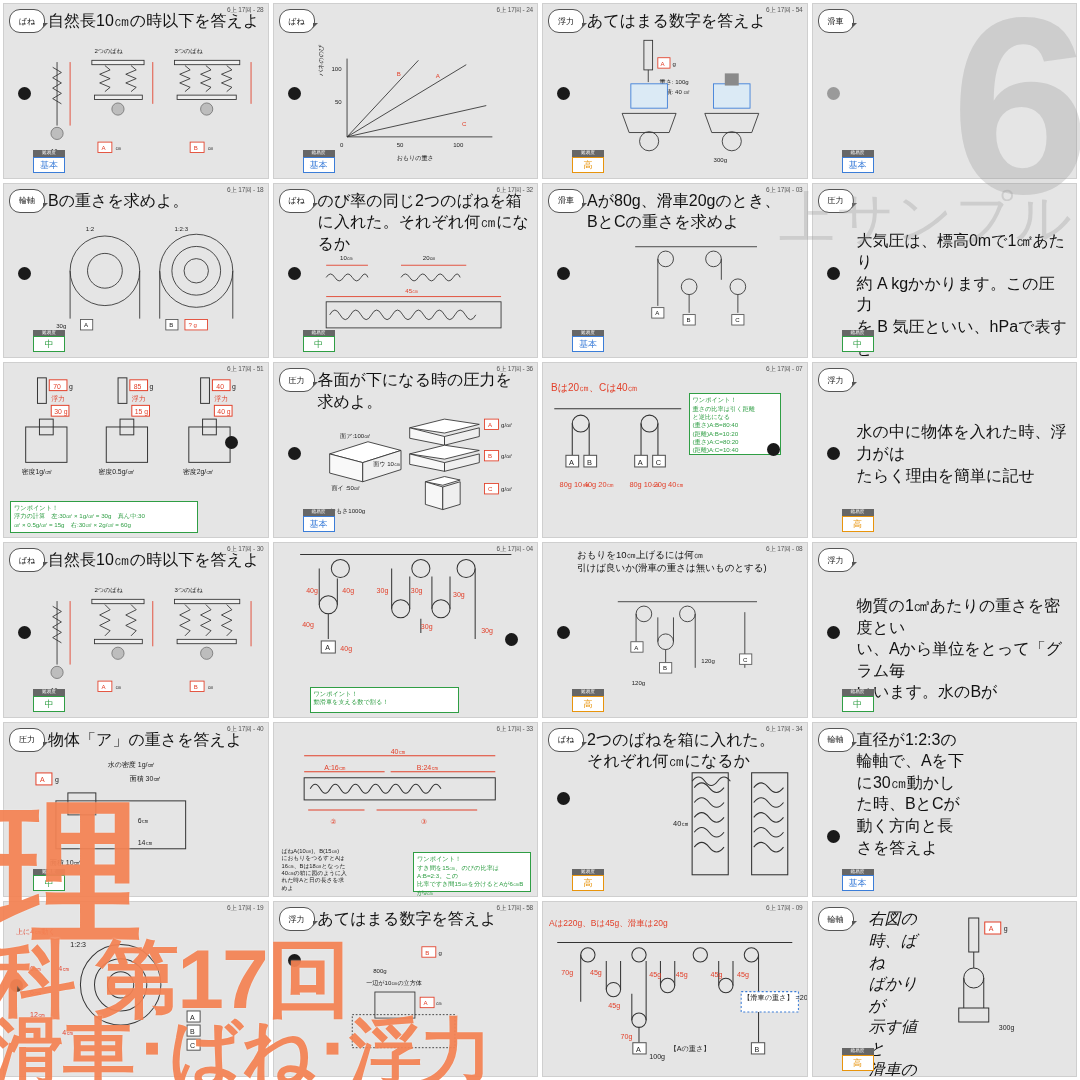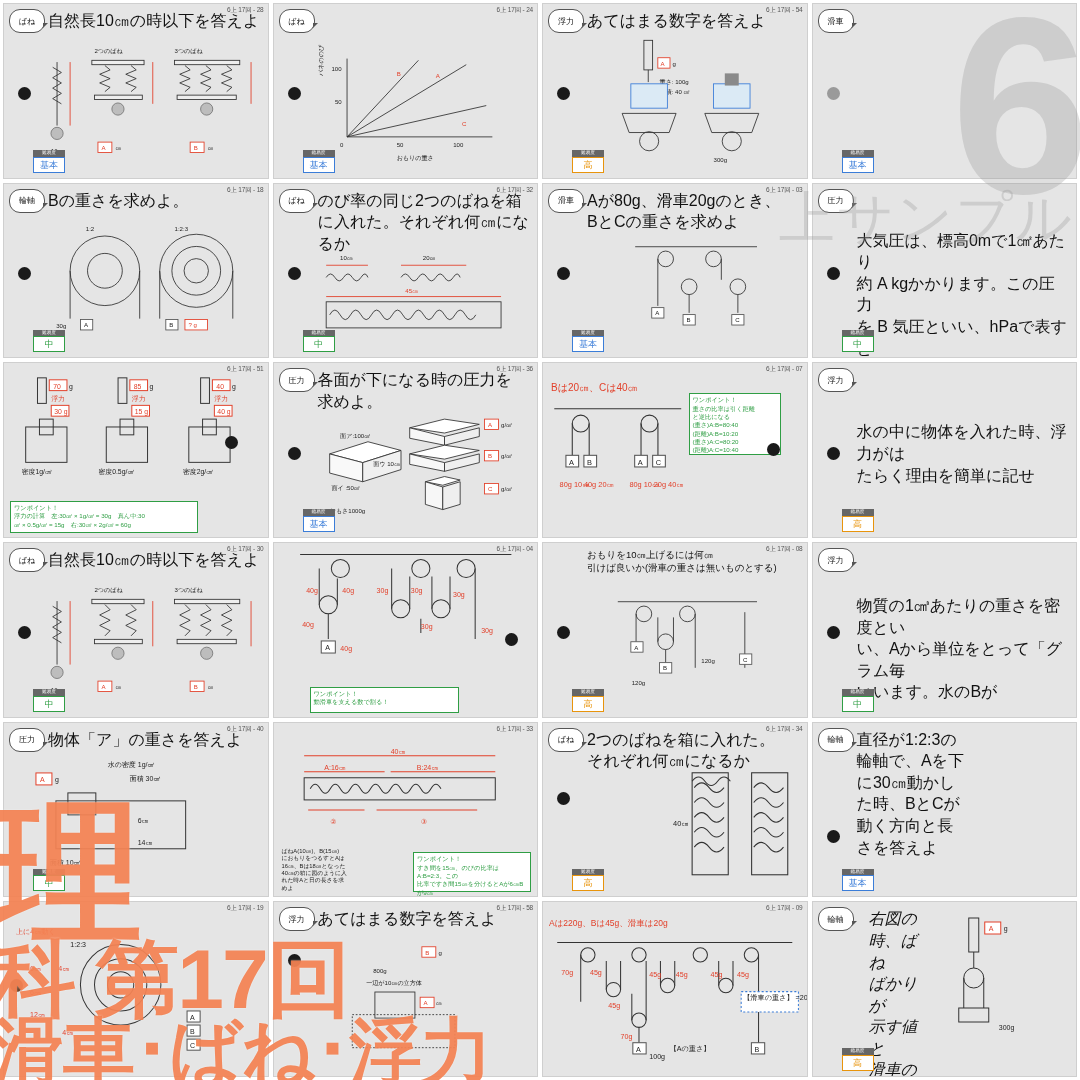--- a/index.html
+++ b/index.html
@@ -554,21 +554,21 @@
         <text class="redtxt" x="60" y="98" font-size="9">40g</text>
       </svg>
     </div>
     <div class="hintbox" style="left:36px;right:78px;bottom:4px;height:26px;">ワンポイント！
 動滑車を支える数で割る！</div>
     <div class="bullet right" style="top:52%;left:88%;"></div>
   </div>
 
   <div class="card">
     <div class="card-no">6上 17回 - 08</div>
-    <div class="qtext" style="left:44px;font-size:9.5px;">おもりを10㎝上げるには何㎝
+    <div class="qtext" style="left:34px;font-size:9.5px;">おもりを10㎝上げるには何㎝
 引けば良いか(滑車の重さは無いものとする)</div>
     <div class="bullet"></div>
     <div class="art" style="left:40px;top:40px;">
       <svg viewBox="0 0 250 110" width="100%" height="100%">
         <line class="k" x1="40" y1="2" x2="200" y2="2"></line>
         <circle class="k" cx="70" cy="16" r="9" fill="#fff"></circle>
         <circle class="k" cx="120" cy="16" r="9" fill="#fff"></circle>
         <circle class="k" cx="95" cy="48" r="9" fill="#fff"></circle>
         <line class="k" x1="61" y1="16" x2="61" y2="48"></line>
         <line class="k" x1="86" y1="48" x2="86" y2="20"></line>

